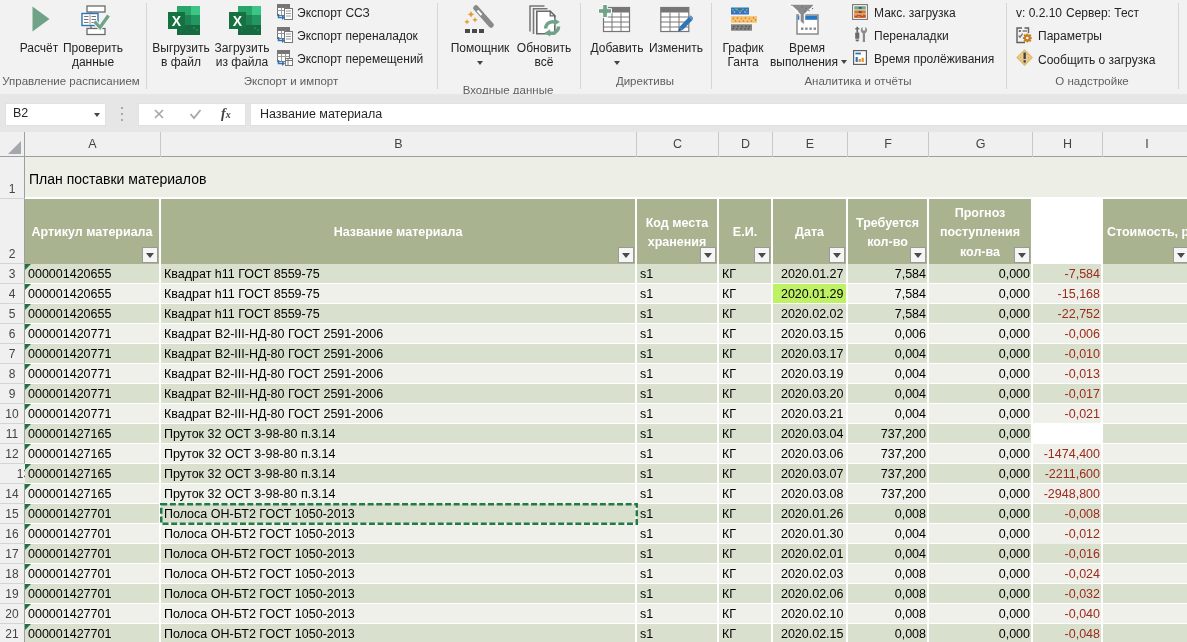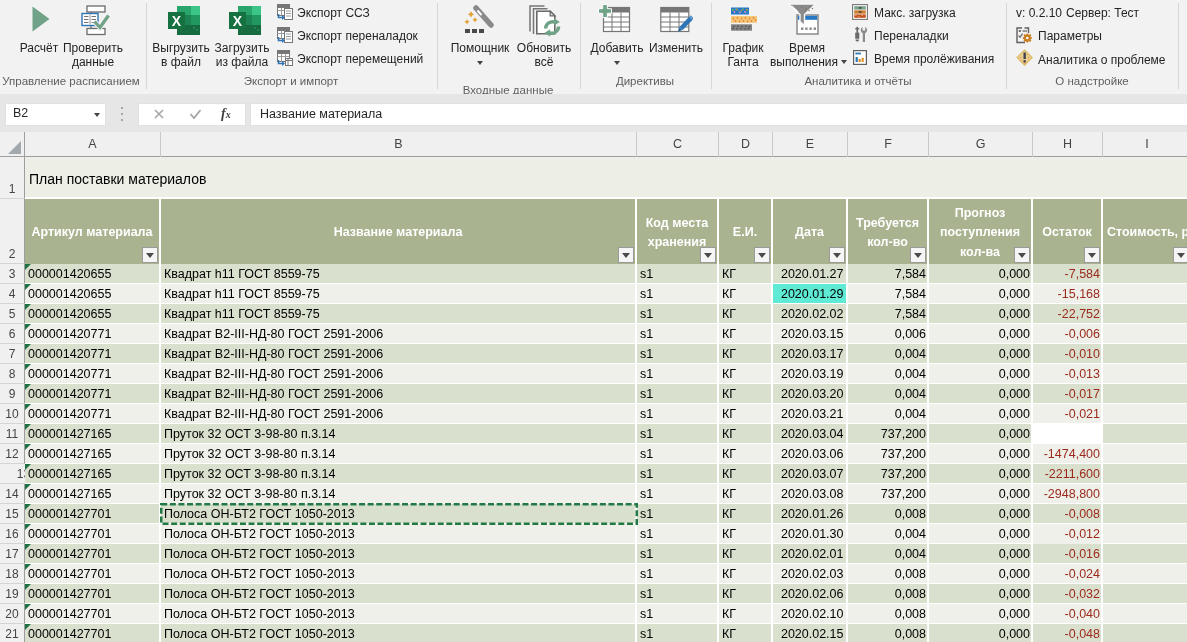--- a/index.html
+++ b/index.html
@@ -90,21 +90,21 @@
 <div class="dd" style="left:841px; top:60px;"></div>
 <div class="mlab" style="left:297px; top:5px;">Экспорт ССЗ</div>
 <div class="mlab" style="left:297px; top:28px;">Экспорт переналадок</div>
 <div class="mlab" style="left:297px; top:51px;">Экспорт перемещений</div>
 <div class="mlab" style="left:874px; top:5px;">Макс. загрузка</div>
 <div class="mlab" style="left:874px; top:28px;">Переналадки</div>
 <div class="mlab" style="left:874px; top:51px;">Время пролёживания</div>
 <div class="mlab" style="left:1016px; top:5px;">v: 0.2.10</div>
 <div class="mlab" style="left:1066px; top:5px;">Сервер: Тест</div>
 <div class="mlab" style="left:1038px; top:28px;">Параметры</div>
-<div class="mlab" style="left:1038px; top:52px;">Аналитика о проблеме</div>
+<div class="mlab" style="left:1038px; top:52px;">Сообщить о загрузка</div>
 <svg class="micon" style="left:32px; top:6px;" width="18" height="26" viewBox="0 0 18 26">
         <polygon points="0.5,0.5 17.5,13 0.5,25.5" fill="#6fa287"></polygon>
       </svg>
 <svg class="micon" style="left:81px; top:2px;" width="29" height="35" viewBox="0 0 29 35">
 <rect x="6" y="4" width="18" height="6" fill="#fff" stroke="#6a6a6a" stroke-width="1.3"></rect>
 <line x1="10" y1="10" x2="10" y2="12" stroke="#6a6a6a" stroke-width="1.3"></line>
 <line x1="10" y1="23.5" x2="10" y2="26.5" stroke="#6a6a6a" stroke-width="1.3"></line>
 <rect x="6" y="26.5" width="18" height="6" fill="#fff" stroke="#6a6a6a" stroke-width="1.3"></rect>
 <rect x="1" y="11.5" width="16" height="12" fill="#fff" stroke="#2e75b6" stroke-width="1.4"></rect>
 <line x1="9" y1="12.5" x2="9" y2="22.5" stroke="#9a9a9a" stroke-width="1"></line>
@@ -444,26 +444,20 @@
       <div class="fbtn" style="right:1px;">
         <span class="farr"></span>
       </div>
     </div>
 <div class="hc" style="left:929px;top:199px;width:104px;height:65px;">
       <div class="ht">Прогноз<br>поступления<br>кол-ва</div>
       <div class="fbtn" style="right:1px;">
         <span class="farr"></span>
       </div>
     </div>
-<div class="hc" style="left:1033px;top:199px;width:70px;height:65px;">
-      <div class="ht">Остаток</div>
-      <div class="fbtn" style="right:1px;">
-        <span class="farr"></span>
-      </div>
-    </div>
 <div class="hc" style="left:1103px;top:199px;width:89px;height:65px;">
       <div class="ht" style="text-align:left; left:4px; white-space:nowrap;">Стоимость, руб</div>
       <div class="fbtn" style="right:1px;">
         <span class="farr"></span>
       </div>
     </div>
 
 <div class="rh" style="left:0px;top:264px;width:25px;height:20px;">3</div>
 <div class="c l" style="left:25px;top:264px;width:136px;height:20px;background:#dae0ce;"><i class="tri"></i>000001420655</div>
 <div class="c l" style="left:161px;top:264px;width:476px;height:20px;background:#dae0ce;">Квадрат h11 ГОСТ 8559-75</div>
@@ -472,21 +466,21 @@
 <div class="c dt" style="left:773px;top:264px;width:75px;height:20px;background:#dae0ce;">2020.01.27</div>
 <div class="c r" style="left:848px;top:264px;width:81px;height:20px;background:#dae0ce;">7,584</div>
 <div class="c r" style="left:929px;top:264px;width:104px;height:20px;background:#dae0ce;">0,000</div>
 <div class="c r red" style="left:1033px;top:264px;width:70px;height:20px;background:#dae0ce;">-7,584</div>
 <div class="c" style="left:1103px;top:264px;width:89px;height:20px;background:#dae0ce;"></div>
 <div class="rh" style="left:0px;top:284px;width:25px;height:20px;">4</div>
 <div class="c l" style="left:25px;top:284px;width:136px;height:20px;background:#eef0e9;"><i class="tri"></i>000001420655</div>
 <div class="c l" style="left:161px;top:284px;width:476px;height:20px;background:#eef0e9;">Квадрат h11 ГОСТ 8559-75</div>
 <div class="c l" style="left:637px;top:284px;width:82px;height:20px;background:#eef0e9;">s1</div>
 <div class="c l" style="left:719px;top:284px;width:54px;height:20px;background:#eef0e9;">КГ</div>
-<div class="c dt" style="left:773px;top:284px;width:75px;height:20px;background:#5eead4;">2020.01.29</div>
+<div class="c dt" style="left:773px;top:284px;width:75px;height:20px;background:#bef264;">2020.01.29</div>
 <div class="c r" style="left:848px;top:284px;width:81px;height:20px;background:#eef0e9;">7,584</div>
 <div class="c r" style="left:929px;top:284px;width:104px;height:20px;background:#eef0e9;">0,000</div>
 <div class="c r red" style="left:1033px;top:284px;width:70px;height:20px;background:#eef0e9;">-15,168</div>
 <div class="c" style="left:1103px;top:284px;width:89px;height:20px;background:#eef0e9;"></div>
 <div class="rh" style="left:0px;top:304px;width:25px;height:20px;">5</div>
 <div class="c l" style="left:25px;top:304px;width:136px;height:20px;background:#dae0ce;"><i class="tri"></i>000001420655</div>
 <div class="c l" style="left:161px;top:304px;width:476px;height:20px;background:#dae0ce;">Квадрат h11 ГОСТ 8559-75</div>
 <div class="c l" style="left:637px;top:304px;width:82px;height:20px;background:#dae0ce;">s1</div>
 <div class="c l" style="left:719px;top:304px;width:54px;height:20px;background:#dae0ce;">КГ</div>
 <div class="c dt" style="left:773px;top:304px;width:75px;height:20px;background:#dae0ce;">2020.02.02</div>

